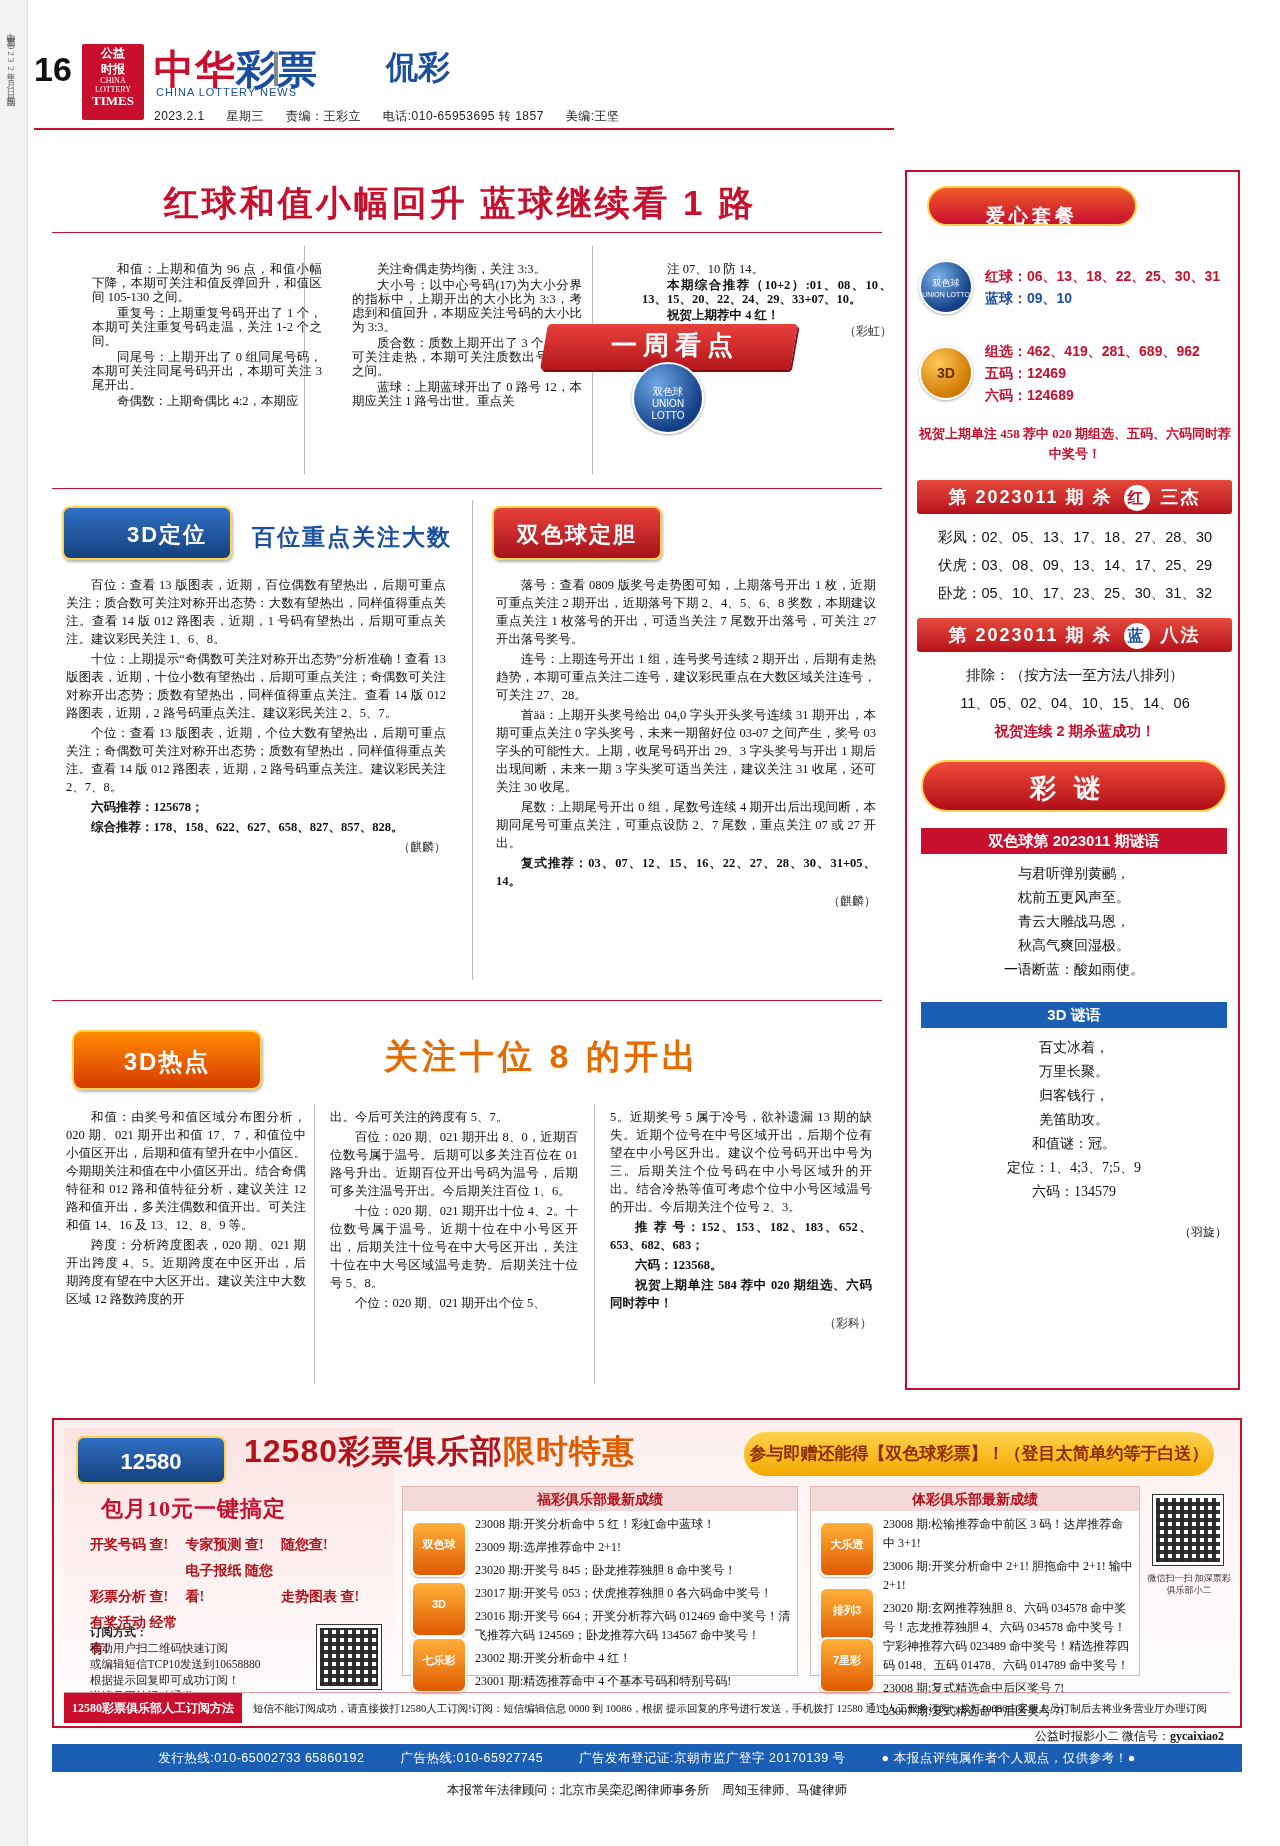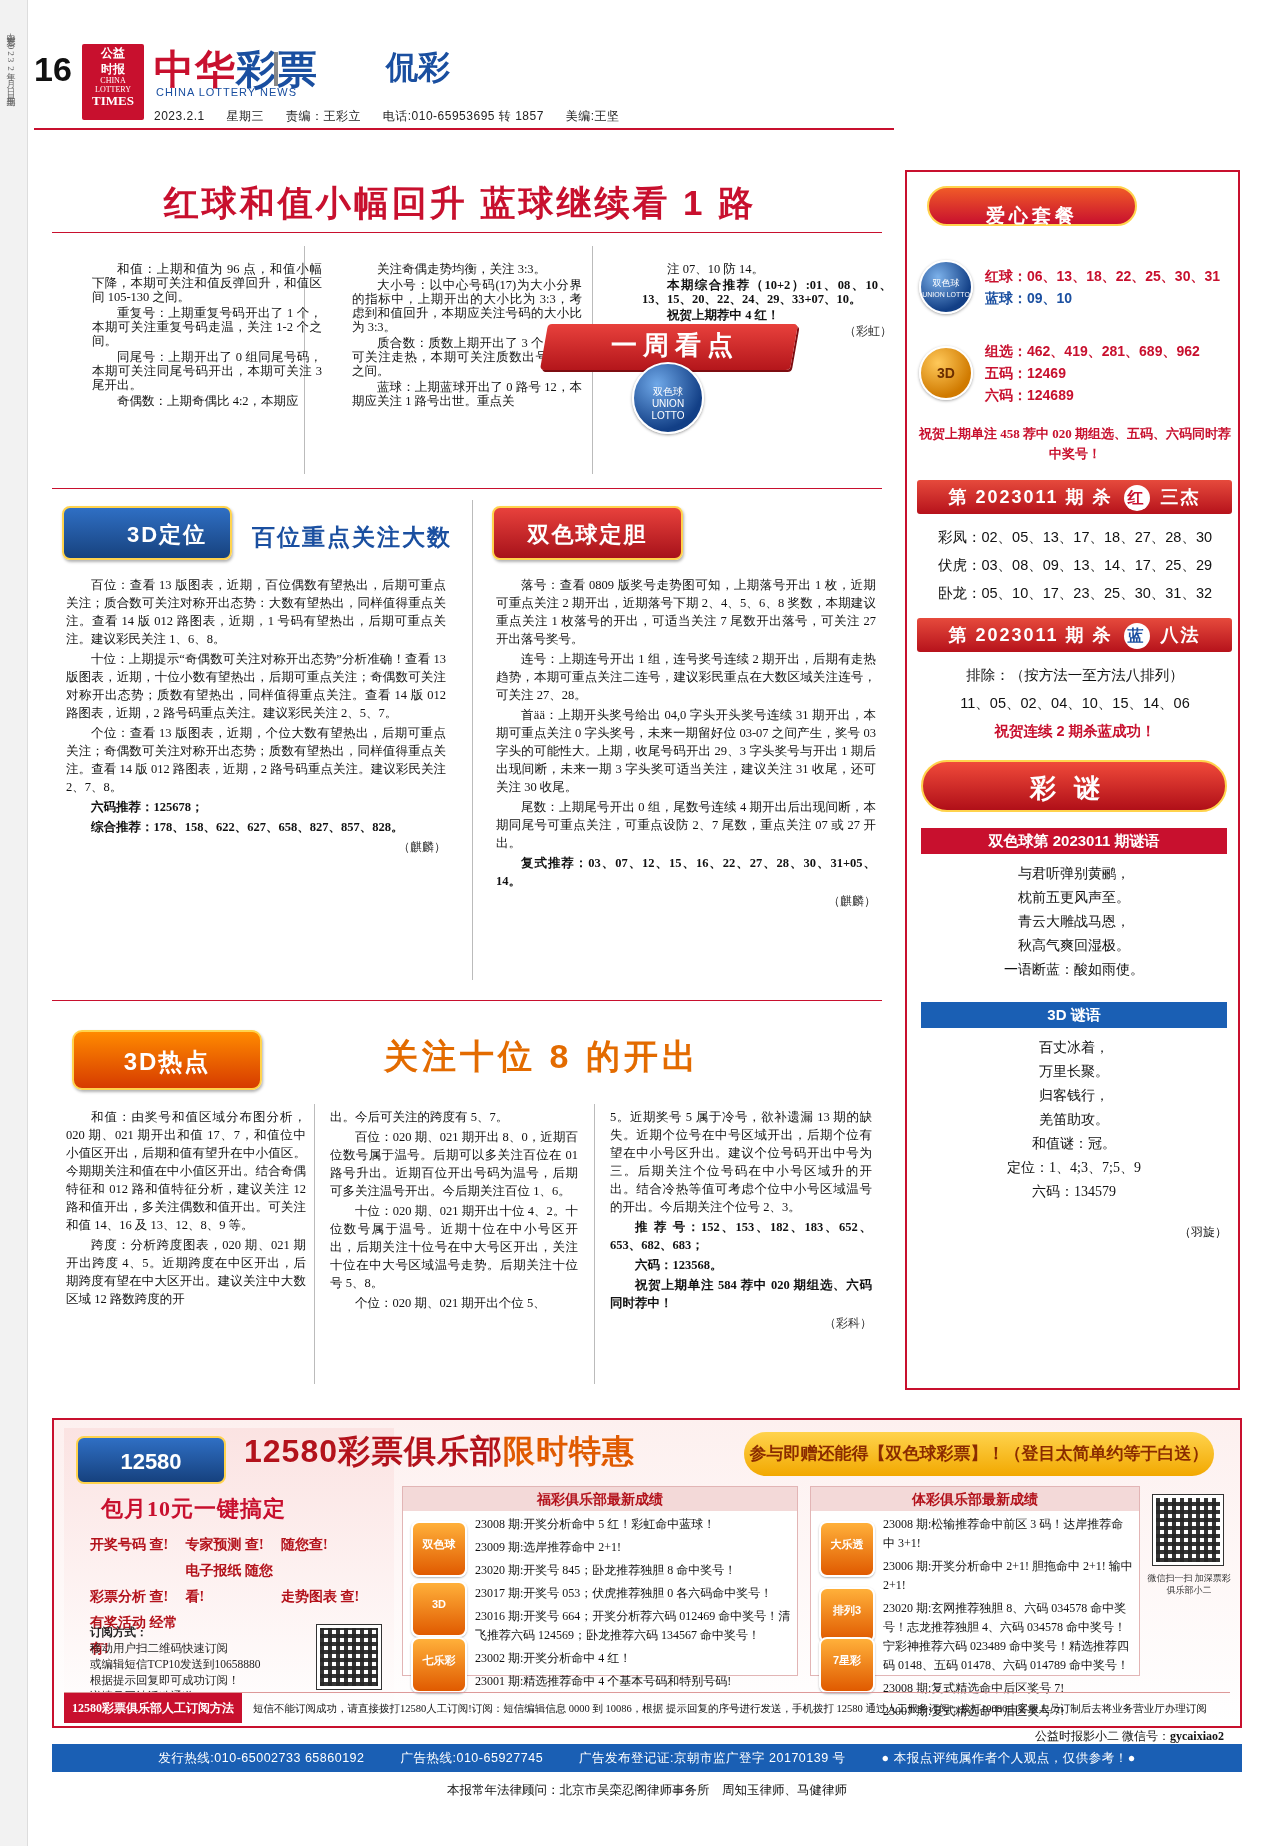--- a/index.html
+++ b/index.html
@@ -115,21 +115,21 @@
   .logo-3d {
     position:absolute; width:170px; height:54px;
     background:linear-gradient(180deg,#2f6fc4,#17427e);
     border-radius:8px; color:#fff; font-weight:bold;
     font-family:"Liberation Sans", sans-serif; font-size:22px;
     line-height:54px; text-align:center; letter-spacing:2px;
     box-shadow:1px 2px 3px rgba(0,0,0,.3);
     border:2px solid #ffd34d;
   }
   .logo-ssq {
-    position:absolute; width:191px; height:54px;
+    position:absolute; width:170px; height:54px;
     background:linear-gradient(180deg,#e8413c,#a7121a);
     border-radius:8px; color:#fff; font-weight:bold;
     font-family:"Liberation Sans", sans-serif; font-size:22px;
     line-height:54px; text-align:center; letter-spacing:2px;
     box-shadow:1px 2px 3px rgba(0,0,0,.3);
     border:2px solid #ffd34d;
   }
   .sub-head {
     position:absolute; font-size:23px; font-weight:bold; color:#1a4fa0;
     font-family:"Liberation Sans", sans-serif; letter-spacing:2px;

